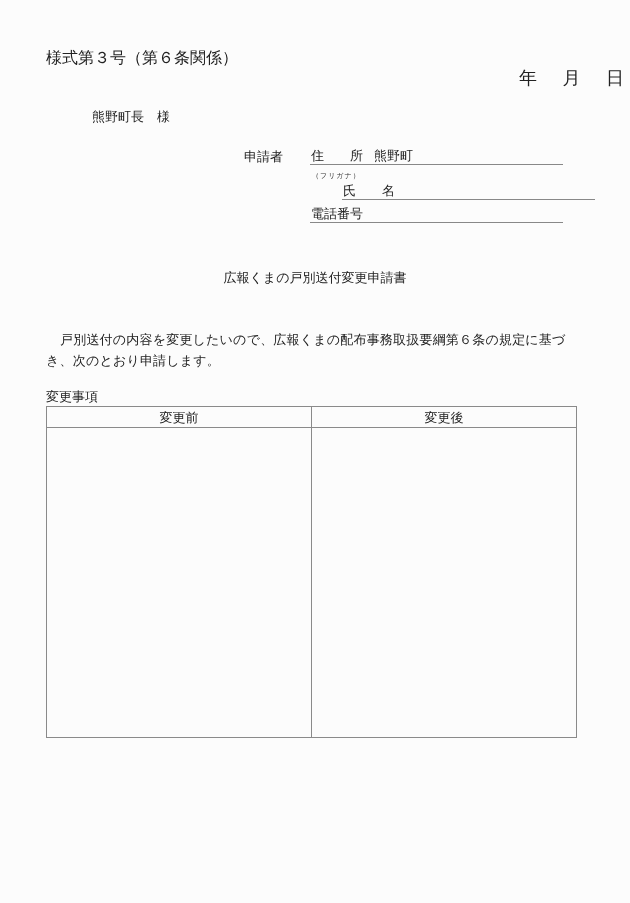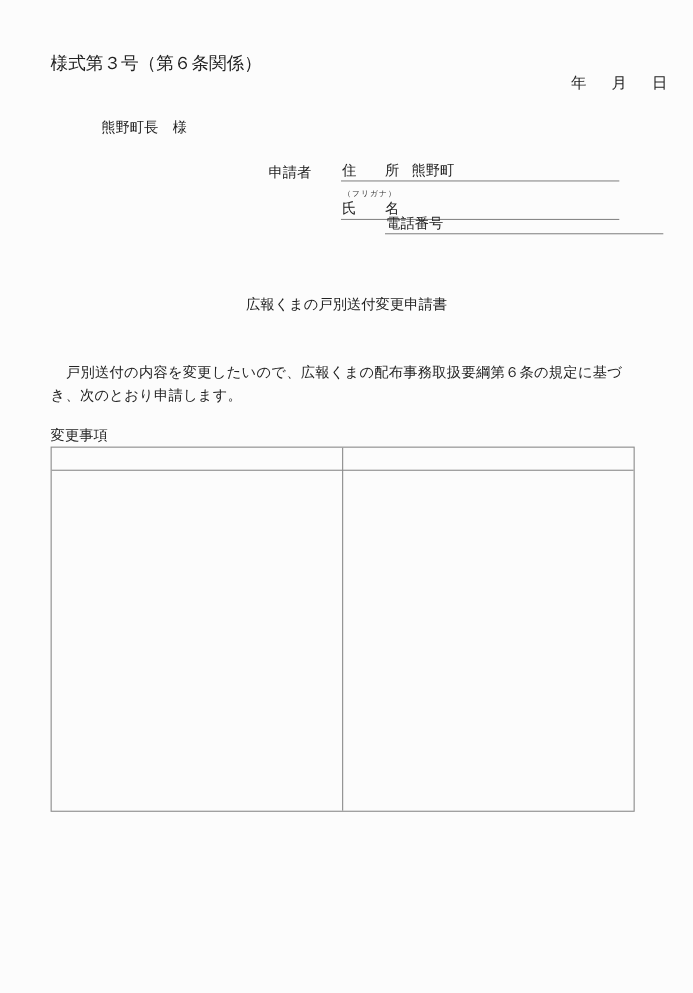--- a/index.html
+++ b/index.html
@@ -7,30 +7,30 @@
       width: 630px; height: 903px;
       background: #fcfcfc;
       position: relative;
       overflow: hidden;
       font-family: "DejaVu Serif", "Liberation Serif", serif;
       color: #222;
       font-size: 13px;
     }
     .abs { position: absolute; white-space: nowrap; line-height: 1; }
     .form-id { left: 46px; top: 50px; font-size: 16px; }
-    .date-line { left: 519px; top: 69px; font-size: 14px; word-spacing: 0; }
+    .date-line { left: 519px; top: 69px; font-size: 18px; word-spacing: 0; }
     .date-line span { display: inline-block; }
     .addressee { left: 60px; top: 110px; font-size: 13px; margin-left: 32px; }
 
     .applicant-label { left: 244px; top: 150px; font-size: 13px; font-family: Liberation Serif, serif; }
     .field-row { position: absolute; left: 310px; width: 253px; border-bottom: 1.5px solid #888; height: 18px; }
     .field-row .lbl, .field-row .val { position: absolute; bottom: 2px; font-size: 13px; line-height: 1; white-space: nowrap; }
     .row-address { top: 146px; }
-    .row-name { top: 181px; }
-    .row-phone { top: 194px; margin-left: 40px; }
+    .row-name { top: 181px; margin-left: 32px; }
+    .row-phone { top: 204px; }
     .furigana { left: 312px; top: 173px; font-size: 7px; letter-spacing: 1px; color: #333; }
 
     .doc-title { left: 0; width: 630px; text-align: center; top: 271px; font-size: 13px; padding-left: 0; }
     .doc-title span { position: relative; left: 0px; }
 
     .body-text {
       position: absolute; left: 46px; top: 329px; width: 540px;
       font-size: 13px; line-height: 21px; text-indent: 14px;
       letter-spacing: 0.2px;
     }
@@ -90,17 +90,19 @@
     <span>広報くまの戸別送付変更申請書</span>
   </div>
 
   <div class="body-text">戸別送付の内容を変更したいので、広報くまの配布事務取扱要綱第６条の規定に基づき、次のとおり申請します。</div>
 
   <div class="abs section-label">変更事項</div>
 
   <div class="change-table">
     <div class="divider"></div>
     <div class="head-line"></div>
+    <div class="th th-before">変更前</div>
+    <div class="th th-after">変更後</div>
     <div class="cell cell-before"></div>
     <div class="cell cell-after"></div>
   </div>
 
 </div>
 
 </body></html>

